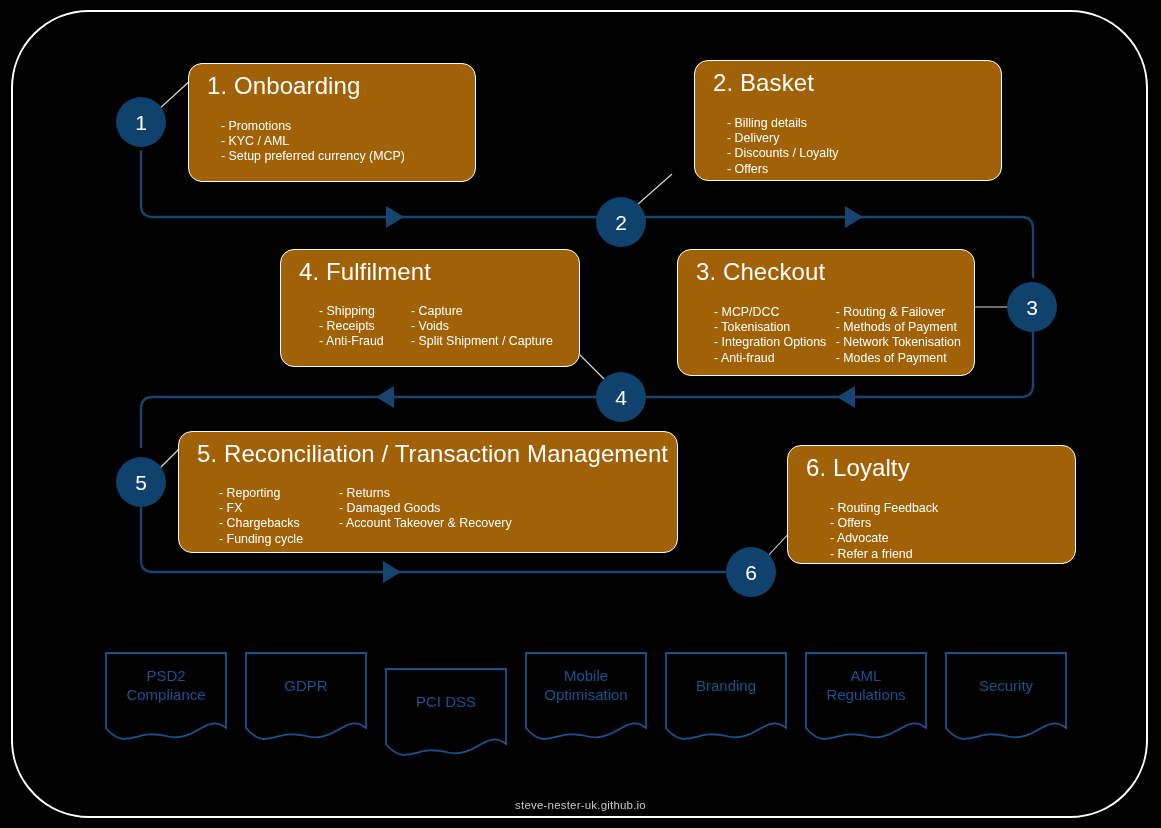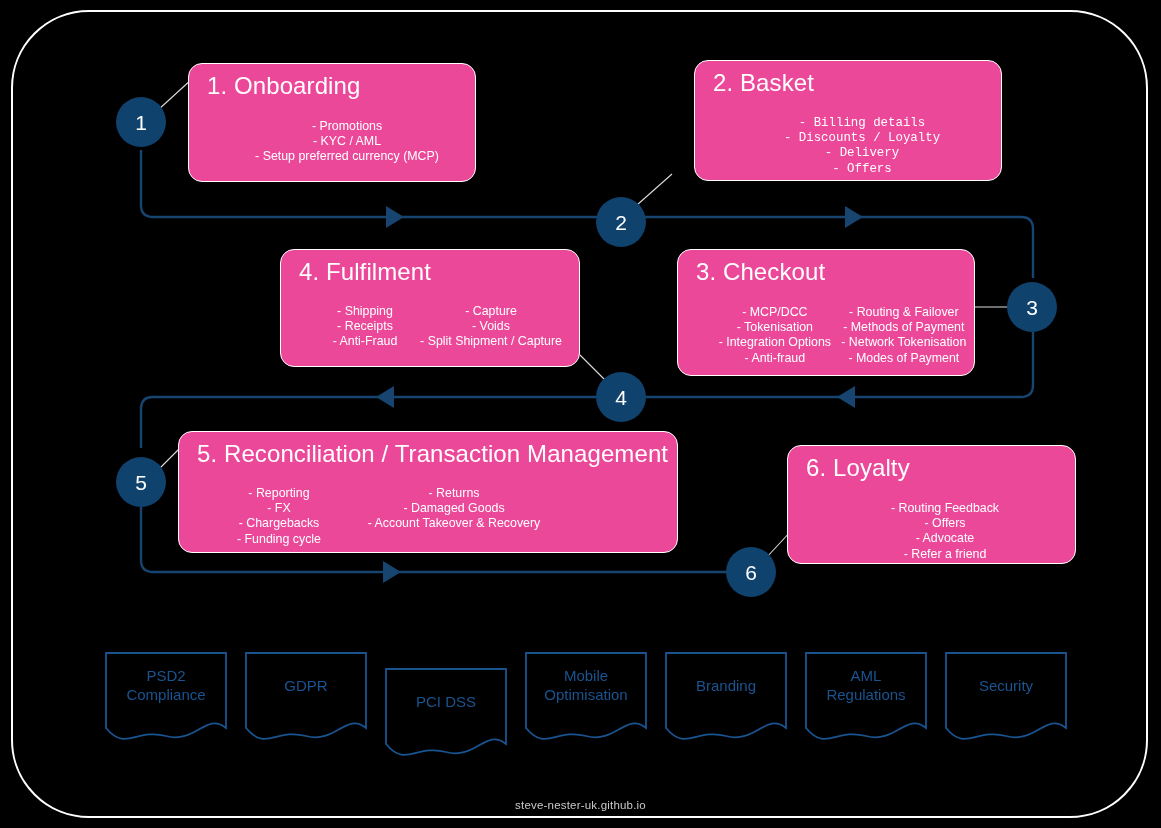--- a/index.html
+++ b/index.html
@@ -16,30 +16,30 @@
     border:2px solid #ffffff;border-radius:78px;box-sizing:border-box;
     pointer-events:none;
   }
 
   
   #wires{position:absolute;left:0;top:0;width:1161px;height:828px;}
 
   
   .sbox{
     position:absolute;box-sizing:border-box;
-    border:1.6px solid #ffffff;border-radius:14px;background:#ec4899;
+    border:1.6px solid #ffffff;border-radius:14px;background:#a16207;
     color:#fff;
   }
   .sbox .sb-title{
     position:absolute;left:18px;top:8px;
     font-size:24px;font-weight:400;letter-spacing:.1px;white-space:nowrap;
     color:#ffffff;
   }
   .sbox .cols{
-    position:absolute;left:32px;right:2px;display:flex;gap:0px;text-align:center;
+    position:absolute;left:32px;right:2px;display:flex;gap:0px;
   }
   .sbox .col{display:flex;flex-direction:column;}
   .sbox .col li{
     list-style:none;font-size:12.4px;line-height:15.2px;white-space:nowrap;
     color:#ffffff;
   }
   .sbox ul{margin:0;padding:0;}
 
   
   .circle{
@@ -107,25 +107,25 @@
       <ul class="col" style="width:260px;">
         <li>- Promotions</li>
         <li>- KYC / AML</li>
         <li>- Setup preferred currency (MCP)</li>
       </ul>
     </div>
   </div>
 
   <div class="sbox" style="left:667px;top:60px;width:308px;height:121px;margin-left:27px;">
     <div class="sb-title">2. Basket</div>
-    <div class="cols" style="top:55px;font-family:Liberation Mono, monospace;">
+    <div class="cols" style="top:55px;">
       <ul class="col" style="width:270px;">
         <li>- Billing details</li>
+        <li>- Delivery</li>
         <li>- Discounts / Loyalty</li>
-        <li>- Delivery</li>
         <li>- Offers</li>
       </ul>
     </div>
   </div>
 
   <div class="sbox" style="left:280px;top:249px;width:300px;height:118px;">
     <div class="sb-title">4. Fulfilment</div>
     <div class="cols" style="top:54px;left:38px;">
       <ul class="col" style="width:92px;">
         <li>- Shipping</li>

